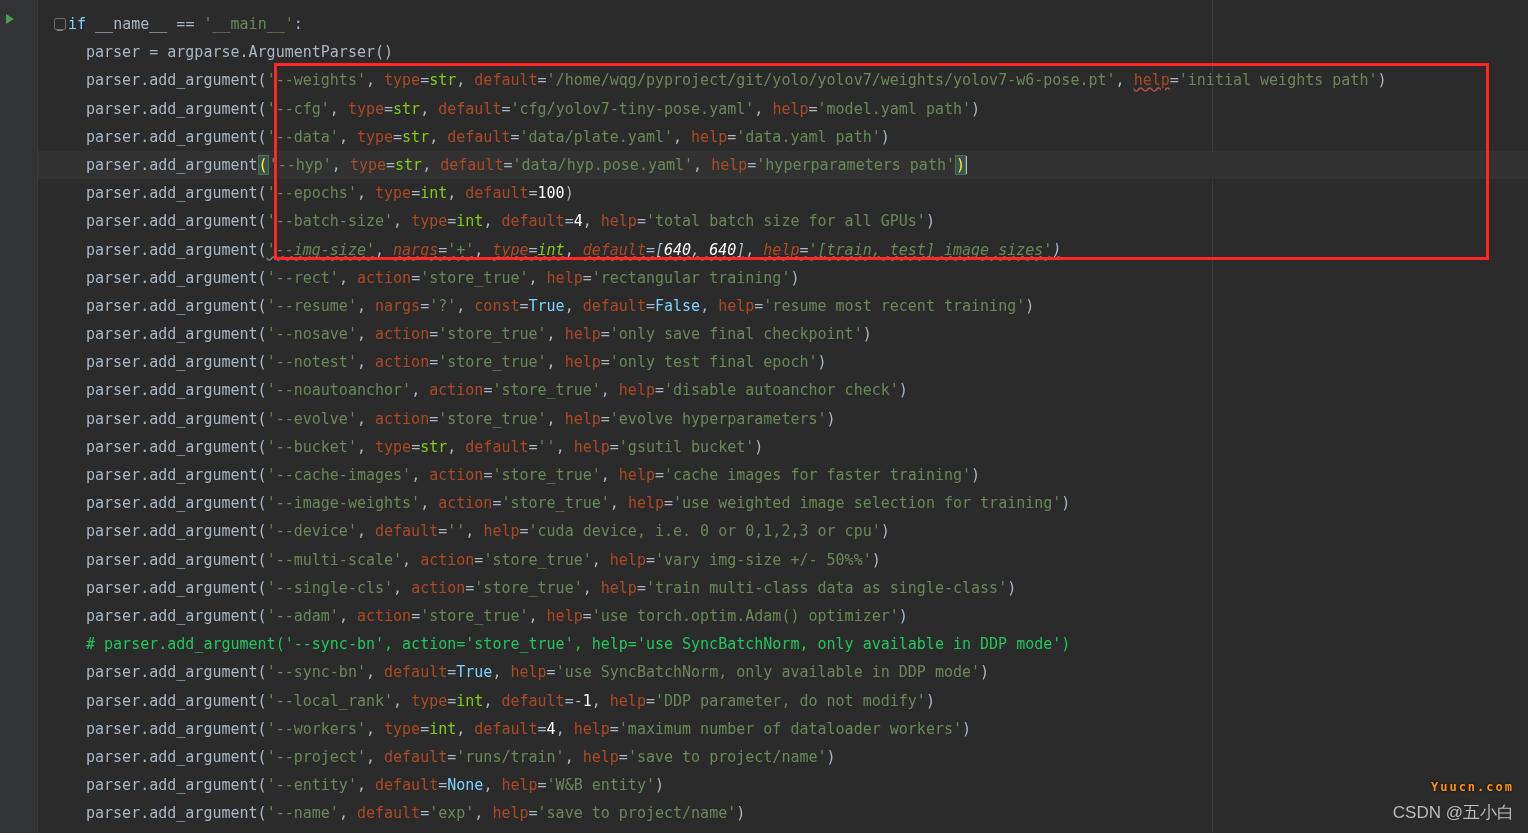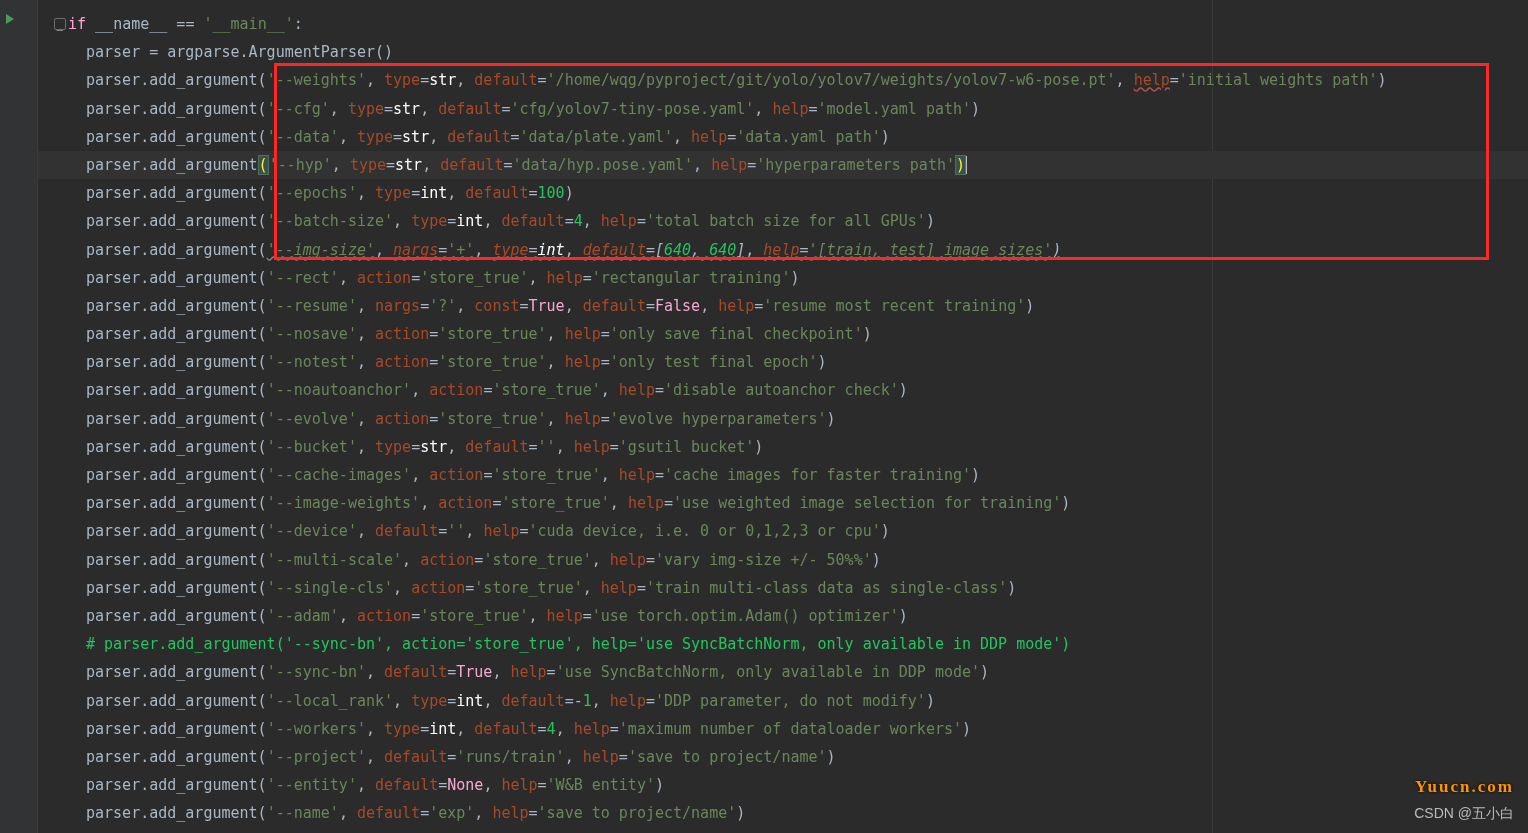--- a/index.html
+++ b/index.html
@@ -45,24 +45,24 @@
     display: inline-block;
     width: 12px; height: 12px;
     border: 1px solid #6e6e6e;
     border-radius: 2px;
     margin-right: 2px;
     vertical-align: middle;
     position: relative;
     top: -1px;
   }
   .fold::after { content:"−"; position:absolute; left:1px; top:-3px; color:#888; font-size:12px; }
-  .kw { color: #f9a8d4; }
+  .kw { color: #7dd3fc; }
   .str { color: #6a8759; }
-  .num { color: #22c55e; }
-  .builtin { color: #ffffff; }
+  .num { color: #ffffff; }
+  .builtin { color: #84cc16; }
   .param { color: #aa4926; }
   .comment { color: #22c55e; }
   .underline { text-decoration-color: #555; text-decoration-style: dotted; }
   .wavy { text-decoration: underline wavy #808080; font-style: italic; }
   .redwavy { text-decoration: underline wavy #b05050; }
   .hl-line {
     background: #323232;
     display: block;
   }
   .caret {
@@ -76,26 +76,26 @@
     top: 63px;
     width: 1215px;
     height: 197px;
     border: 3px solid #ff2626;
     pointer-events: none;
   }
   .brace-hl { background:#3b514d; border:1px solid #4e6e5f; color:#ffef28;}
   .brace-hl2 { background:#3b514d; border:1px solid #4e6e5f; color:#ffef28;}
   .watermark1 {
     position:absolute; right:14px; bottom:32px;
-    color:#ff9500; font-size:17px; font-weight:bold;
-    letter-spacing:2px; text-shadow:0 0 3px #000;font-family:Liberation Serif, serif;
+    color:#ff9500; font-size:12px; font-weight:bold;
+    letter-spacing:2px; text-shadow:0 0 3px #000;
   }
   .watermark2 {
     position:absolute; right:14px; bottom:6px;
-    color:#bbbbbb; font-size:14px; font-family:sans-serif;
+    color:#bbbbbb; font-size:17px; font-family:sans-serif;
   }
   .ruler {
     position:absolute; left:1212px; top:0; width:1px; height:100%;
     border-left:1px solid #3a3a3a;
   }
 </style>
 </head>
 <body>
 
 <div class="gutter">

